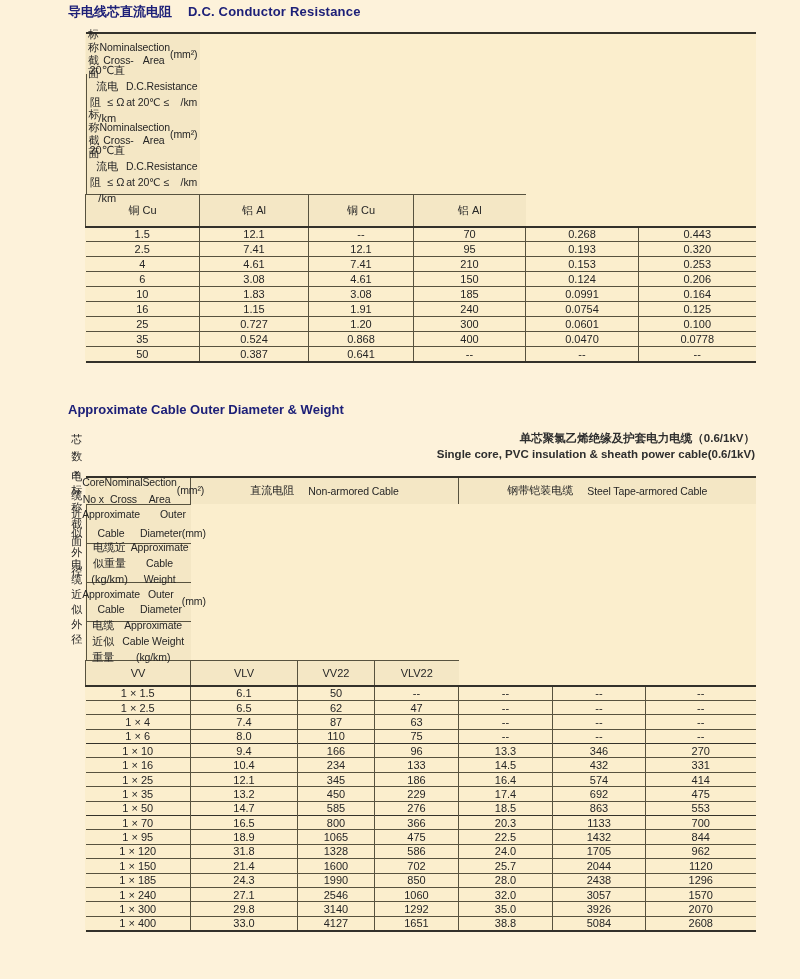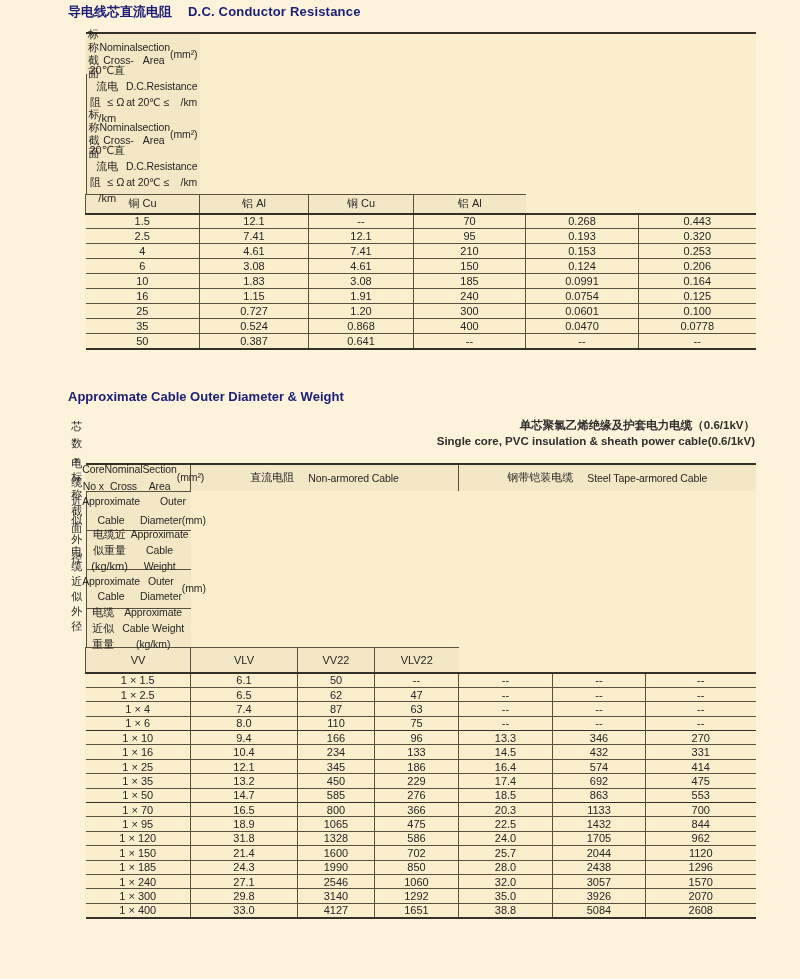--- a/index.html
+++ b/index.html
@@ -56,21 +56,21 @@
   }
   table.cat-table .c1{border-left:none;}
   table.cat-table thead tr:first-child th{border-top:none;}
   table.cat-table tbody tr:first-child td{border-top:2px solid var(--thick);}
   table.cat-table tbody tr.group-start td{border-top:1.8px solid var(--thick);}
   .zh{font-size:11px;}
   .en-s{font-size:10.5px;letter-spacing:-0.1px;}
   .stack{display:flex;justify-content:center;align-items:center;}
   .t1 td{height:15px;}
   .t1 thead tr.r1 th{height:40px;}
-  .t1 thead tr.r2 th{height:19px;}
+  .t1 thead tr.r2 th{height:32px;}
   .t1 .area-head div{line-height:13px;}
   .t1 .res-head div{line-height:16px;}
   .t2 td{height:14.4px;}
   .t2 thead tr.r1 th{height:26px;}
   .t2 thead tr.r2 th{height:39px;}
   .t2 thead tr.r3 th{height:26px;}
   .t2 .col1-head div{line-height:17px;}
   .t2 .od1-head div{line-height:19px;}
   .t2 .od2-head div{line-height:15px;}
   .t2 .wt-head div{line-height:16px;}

